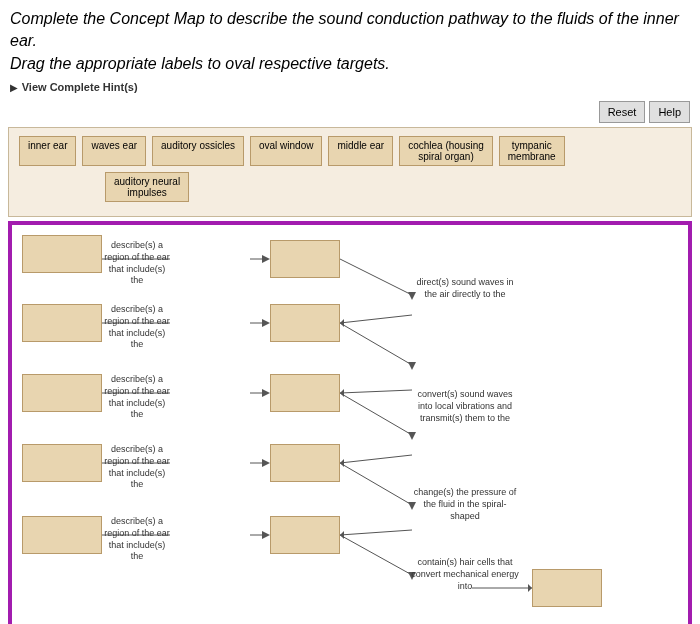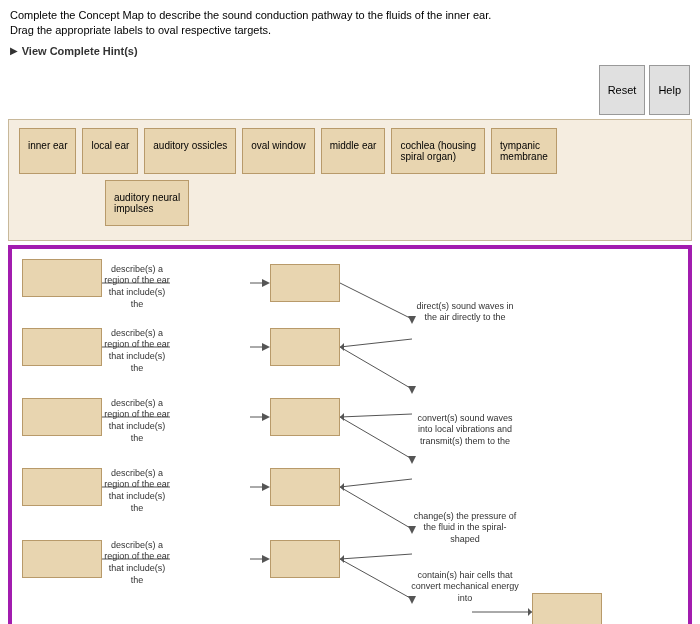--- a/index.html
+++ b/index.html
@@ -5,22 +5,23 @@
     * { box-sizing: border-box; margin: 0; padding: 0; }
     body {
       font-family: Arial, sans-serif;
       font-size: 11px;
       background: #fff;
       width: 700px;
       min-height: 624px;
     }
     .instructions {
       padding: 8px 10px 4px;
-      font-size: 11px;
+      font-size: 16px;
       line-height: 1.4;
+      font-style: italic;
     }
     .hint-row {
       padding: 2px 10px 4px;
       display: flex;
       align-items: center;
       gap: 4px;
     }
     .hint-arrow {
       font-size: 10px;
       color: #333;
@@ -31,45 +32,45 @@
       font-weight: bold;
     }
     .top-bar {
       display: flex;
       justify-content: flex-end;
       padding: 4px 10px;
     }
     .btn-small {
       background: #e0e0e0;
       border: 1px solid #999;
-      padding: 18px 8px;
+      padding: 4px 8px;
       font-size: 11px;
       cursor: pointer;
       margin-left: 4px;
     }
     .labels-area {
       border: 1px solid #c8b89a;
       background: #f5ede0;
       margin: 0 8px 0 8px;
       padding: 8px 10px;
     }
     .labels-row {
       display: flex;
       flex-wrap: wrap;
       gap: 6px;
       margin-bottom: 6px;
     }
     .label-tag {
       background: #e8d5b0;
       border: 1px solid #b89a6a;
-      padding: 11px 8px;
+      padding: 3px 8px;
       font-size: 10px;
       cursor: grab;
       white-space: nowrap;
-      text-align: left;
+      text-align: center;
     }
     .diagram-area {
       border: 4px solid #a21caf;
       background: #fff;
       margin: 4px 8px 8px 8px;
       padding: 10px;
       position: relative;
       min-height: 400px;
     }
     
@@ -126,21 +127,21 @@
 </div>
 
 <div class="top-bar">
   <button class="btn-small">Reset</button>
   <button class="btn-small">Help</button>
 </div>
 
 <div class="labels-area">
   <div class="labels-row">
     <div class="label-tag">inner ear</div>
-    <div class="label-tag">local ear</div>
+    <div class="label-tag">waves ear</div>
     <div class="label-tag">auditory ossicles</div>
     <div class="label-tag">oval window</div>
     <div class="label-tag">middle ear</div>
     <div class="label-tag">cochlea (housing<br>spiral organ)</div>
     <div class="label-tag">tympanic<br>membrane</div>
   </div>
   <div class="labels-row">
     <div style="width:80px"></div>
     <div class="label-tag">auditory neural<br>impulses</div>
   </div>
@@ -215,17 +216,17 @@
 
     <div class="box" style="left:248px;top:5px;width:70px;height:38px;"></div>
     <div class="box" style="left:248px;top:69px;width:70px;height:38px;"></div>
     <div class="box" style="left:248px;top:139px;width:70px;height:38px;"></div>
     <div class="box" style="left:248px;top:209px;width:70px;height:38px;"></div>
     <div class="box" style="left:248px;top:281px;width:70px;height:38px;"></div>
 
     <div class="text-label" style="left:388px;top:42px;width:110px;">direct(s) sound waves in the air directly to the</div>
     <div class="text-label" style="left:388px;top:110px;width:110px;margin-top:44px;">convert(s) sound waves into local vibrations and transmit(s) them to the</div>
     <div class="text-label" style="left:388px;top:252px;width:110px;">change(s) the pressure of the fluid in the spiral-shaped</div>
-    <div class="text-label" style="left:388px;top:311px;width:110px;">contain(s) hair cells that convert mechanical energy into</div>
+    <div class="text-label" style="left:388px;top:322px;width:110px;">contain(s) hair cells that convert mechanical energy into</div>
 
     <div class="box" style="left:510px;top:334px;width:70px;height:38px;"></div>
   </div>
 </div>
 
 </body></html>

